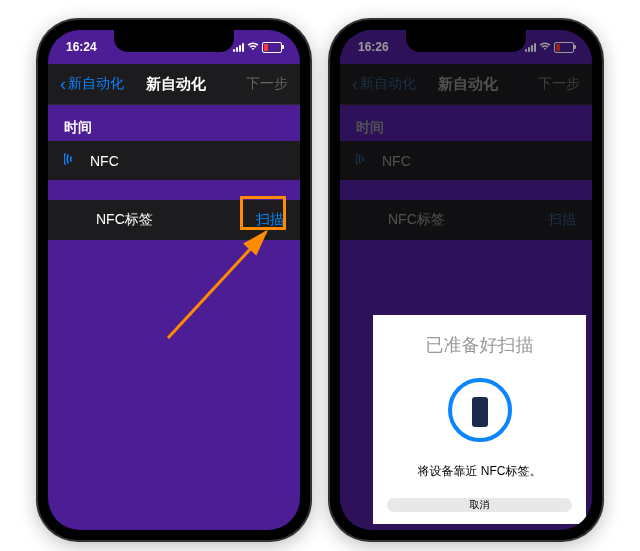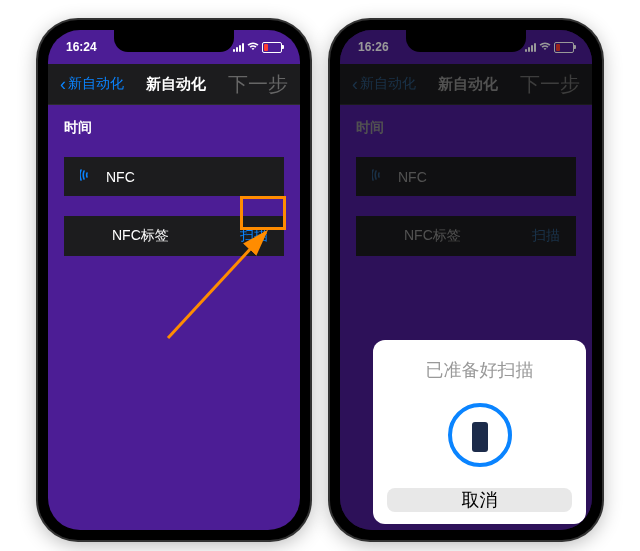--- a/index.html
+++ b/index.html
@@ -83,36 +83,36 @@
   .nav-back {
     color: #0a84ff;
     font-size: 14px;
     display: flex;
     align-items: center;
     cursor: pointer;
     min-width: 60px;
   }
   .nav-back-chevron { font-size: 18px; margin-right: 2px; }
   .nav-title { color: #fff; font-size: 15px; font-weight: 600; }
-  .nav-right { color: #666; font-size: 20px; min-width: 60px; text-align: right; }
+  .nav-right { color: #666; font-size: 14px; min-width: 60px; text-align: right; }
   .content { padding: 0; }
   .section-header {
     color: #fff;
     font-size: 14px;
     font-weight: 600;
     padding: 14px 16px 4px;
   }
   .cell {
     background: #1c1c1e;
     padding: 11px 16px;
     display: flex;
     align-items: center;
     color: #fff;
     font-size: 14px;
-    margin: 16px;
+    margin: 0;
   }
   .cell + .cell { margin-top: 20px; padding-left: 48px; }
   .cell-icon { color: #0a84ff; margin-right: 10px; }
   .cell-label { flex: 1; }
   .cell-action { color: #0a84ff; font-size: 14px; cursor: pointer; font-family: Liberation Mono, monospace; }
   .scan-highlight {
     position: absolute;
     border: 3px solid #ff8c00;
     width: 40px;
     height: 28px;
@@ -130,21 +130,21 @@
   }
   
   .dim {
     position: absolute; inset: 0; background: rgba(0,0,0,0.4);
     z-index: 60;
   }
   .sheet {
     position: absolute;
     left: 6px; right: 6px; bottom: 6px;
     background: #fff;
-    border-radius: 12px;
+    border-radius: 0;
     z-index: 70;
     padding: 18px 14px 12px;
     text-align: center;
     margin-left: 27px;
   }
   .sheet-title {
     color: #999;
     font-size: 18px;
     margin-bottom: 18px;
   }
@@ -157,21 +157,21 @@
     color: #000;
     font-size: 12px;
     margin-bottom: 14px;
   }
   .cancel-btn {
     background: #e8e8e8;
     border: none;
     border-radius: 8px;
     width: 100%;
     padding: 0;
-    font-size: 18px;
+    font-size: 10px;
     color: #000;
     cursor: pointer;
   }
   .dimmed .nav-back { color: #2a5278; }
   .dimmed .nav-title { color: #888; }
   .dimmed .cell-action { color: #2a5278; }
   .dimmed .cell-icon { color: #2a5278; }
 </style>
 </head>
 <body>
@@ -295,16 +295,17 @@
     <div class="dim"></div>
 
     <div class="sheet">
       <div class="sheet-title">已准备好扫描</div>
       <div class="sheet-icon-wrap">
         <svg width="70" height="70" viewBox="0 0 70 70">
           <circle cx="35" cy="35" r="30" stroke="#0a84ff" stroke-width="4" fill="none"></circle>
           <rect x="27" y="22" width="16" height="30" rx="3" fill="#1c2b4a"></rect>
         </svg>
       </div>
+      <div class="sheet-msg">将设备靠近 NFC标签。</div>
       <button class="cancel-btn">取消</button>
     </div>
   </div>
 </div>
 
 </body></html>

